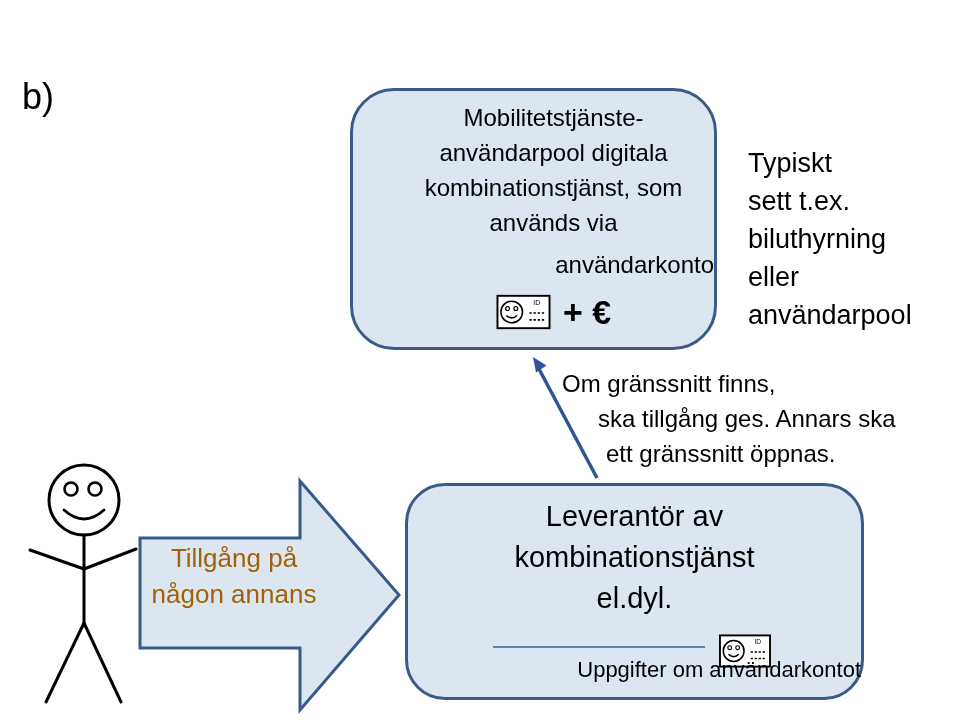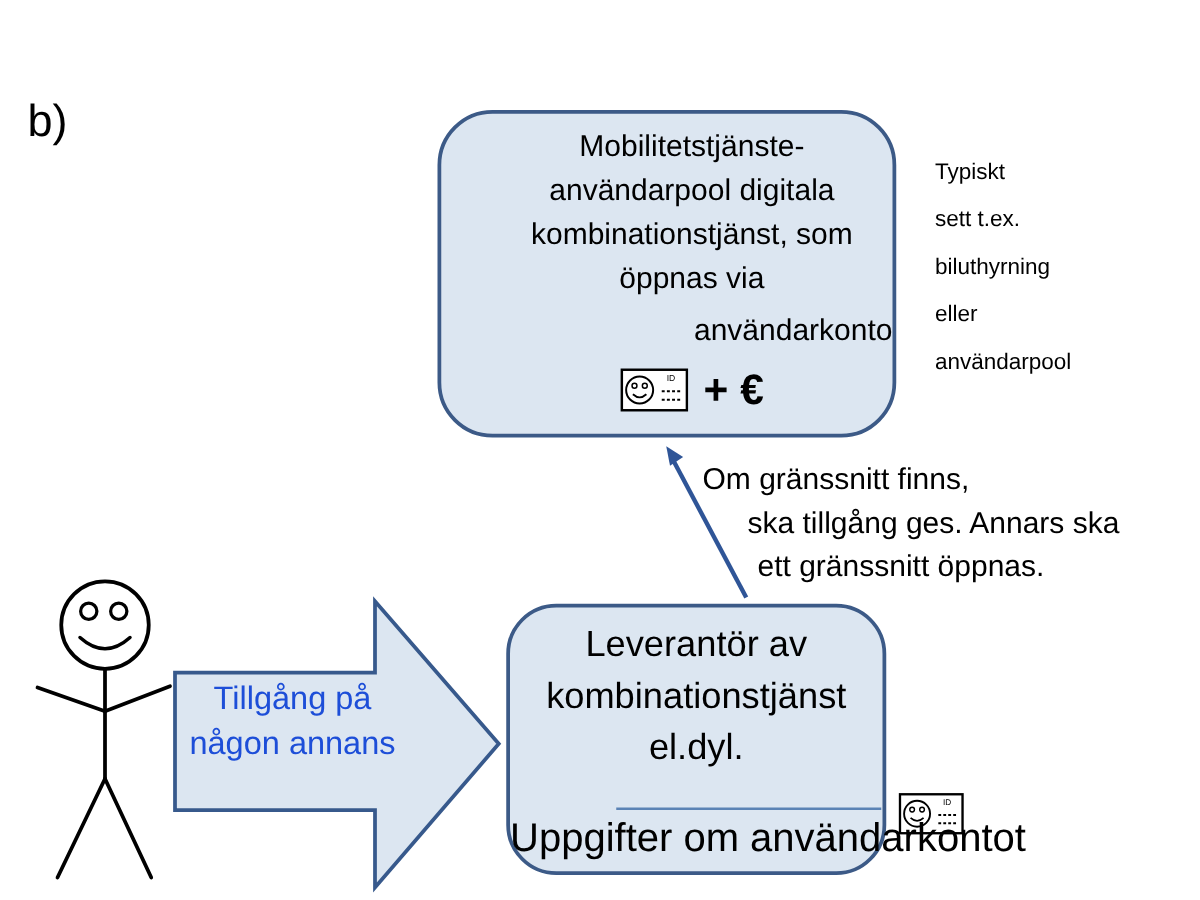--- a/index.html
+++ b/index.html
@@ -55,22 +55,22 @@
   }
   .plus-euro {
     font-size: 34px;
     font-weight: 600;
     color: #000000;
     line-height: 36px;
   }
   
   .side-note {
     position: absolute;
-    left: 748px; top: 118px;
-    font-size: 18px;
+    left: 748px; top: 144px;
+    font-size: 27px;
     line-height: 38px;
     color: #000000;
     white-space: nowrap;
   }
   
   .connector-note {
     position: absolute;
     left: 562px; top: 366px;
     width: 396px;
     font-size: 24px;
@@ -81,28 +81,28 @@
   .connector-note .indent-1 { margin-left: 36px; }
   .connector-note .indent-2 { margin-left: 44px; }
   
   .access-arrow-label {
     position: absolute;
     left: 146px; top: 540px;
     width: 176px;
     text-align: center;
     font-size: 26px;
     line-height: 36px;
-    color: #1d4ed8;
+    color: #a16207;
     white-space: nowrap;
   }
   
   .bottom-box {
     position: absolute;
     left: 405px; top: 483px;
-    width: 304px; height: 217px;
+    width: 459px; height: 217px;
     box-sizing: border-box;
     background: #dce6f1;
     border: 3px solid #3c5a87;
     border-radius: 40px;
   }
   .bottom-box-title {
     padding-top: 10px;
     text-align: center;
     font-size: 29px;
     line-height: 41px;
@@ -115,22 +115,22 @@
     border-top: 2px solid #5b83b5;
   }
   .bottom-id-icon {
     position: absolute;
     left: 310px; top: 148px;
     width: 54px; height: 34px;
   }
   .bottom-caption {
     position: absolute;
     left: 0; right: 0; top: 168px;
-    text-align: left;
-    font-size: 32px;
+    text-align: right;
+    font-size: 22px;
     line-height: 32px;
     color: #000000;
     white-space: nowrap;
   }
   .idcard-svg { display: block; }
 </style>
 </head>
 <body>
 
 <div class="canvas">
@@ -171,21 +171,21 @@
     </g>
   </svg>
 
   <div class="panel-label">b)</div>
 
   <div class="top-box">
     <div class="top-box-text">
       <div>Mobilitetstjänste-</div>
       <div>användarpool digitala</div>
       <div>kombinationstjänst, som</div>
-      <div>öppnas via</div>
+      <div>används via</div>
       <div class="gap-line">användarkonto</div>
     </div>
     <div class="icon-row">
       <svg class="idcard-svg" width="55" height="36" viewBox="0 0 56 36">
         <use href="#idcard"></use>
       </svg>
       <span class="plus-euro">+ €</span>
     </div>
   </div>
 

